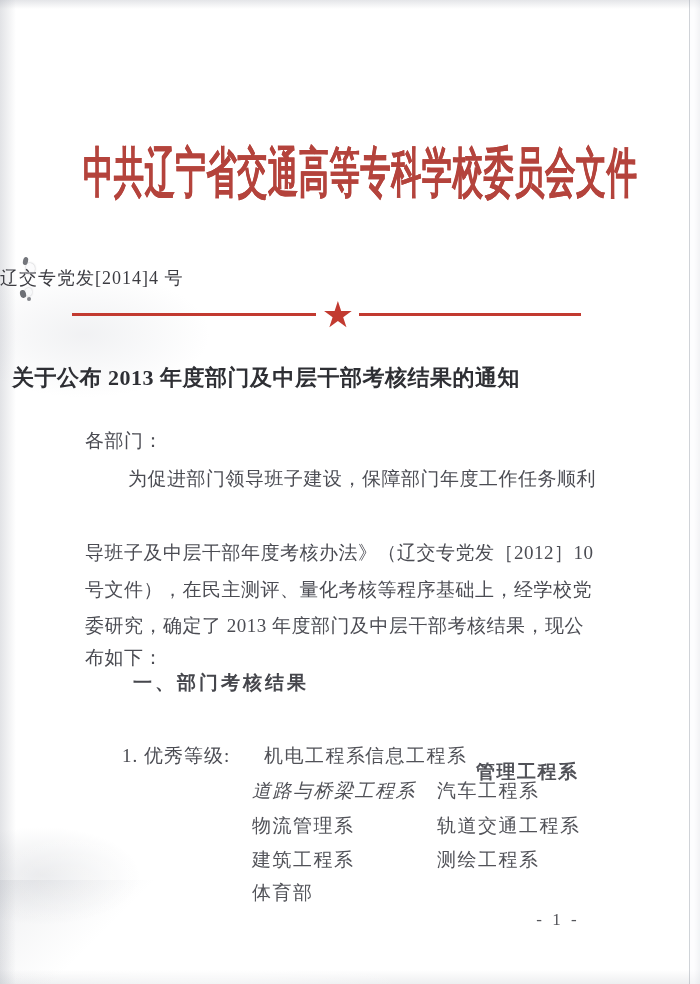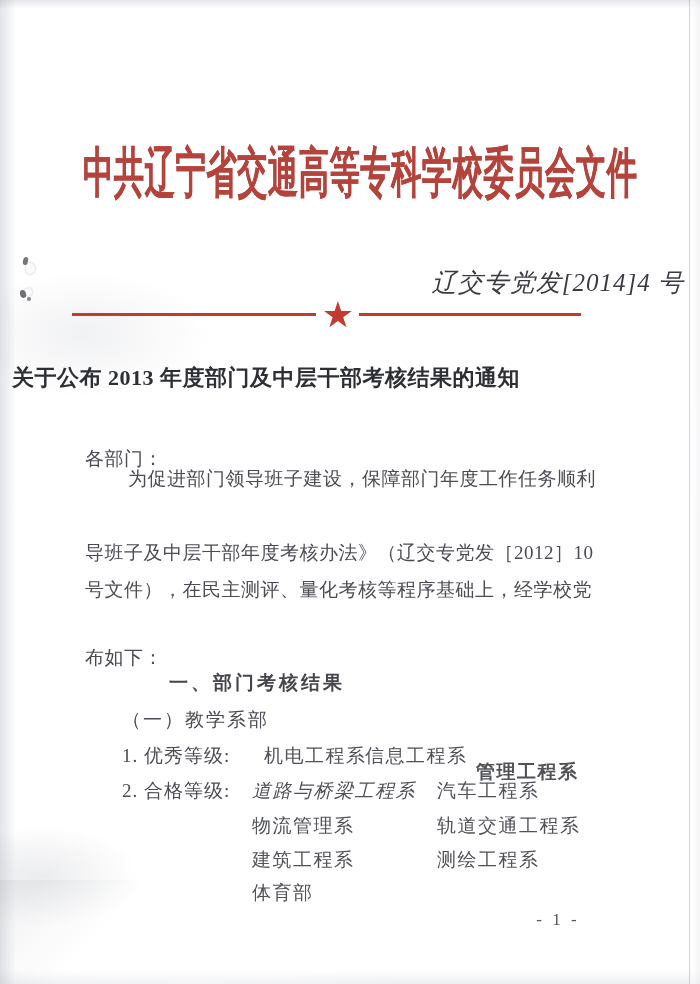--- a/index.html
+++ b/index.html
@@ -46,41 +46,41 @@
   
   .org-title {
     position:absolute; left:83px; top:144px; white-space:nowrap;
     font-size:54px; line-height:1.08; font-weight:bold;
     color:var(--header-red, #b4433c);
     transform:scaleX(0.56); transform-origin:0 0;
     letter-spacing:1px;
     text-shadow:0.5px 0 0 var(--header-red, #b4433c);
   }
   .doc-number {
-    position:absolute; left:0; width:684px; top:266px; text-align:right;
-    font-size:25px; color:#3b3b41; letter-spacing:1px;font-style:italic;
+    position:absolute; left:0; width:684px; top:266px; text-align:left;
+    font-size:18px; color:#3b3b41; letter-spacing:1px;
   }
   .rule-left  { position:absolute; left:72px;  top:313px; width:244px; height:3px; background:var(--rule-red, #c23a30); }
   .rule-right { position:absolute; left:359px; top:313px; width:222px; height:3px; background:var(--rule-red, #c23a30); }
   .star {
     position:absolute; left:319px; top:295px; width:38px; height:40px;
     font-size:36px; line-height:40px; text-align:center;
     color:var(--rule-red, #c23a30); font-family:"DejaVu Sans",sans-serif;
   }
   .doc-title {
     position:absolute; left:0; width:690px; top:351px; margin:12px; 
     font-size:22px; font-weight:bold; color:#2e2f34; letter-spacing:0.5px;
   }
 
   
   .bodyline {
     position:absolute; white-space:nowrap;
     font-size:19px; color:var(--body-text, #4b4c53); letter-spacing:0.5px;
   }
-  .heading1 { font-weight:bold; color:#45464c; letter-spacing:3px;margin-left:36px; }
+  .heading1 { font-weight:bold; color:#45464c; letter-spacing:3px; }
   .heading2 { letter-spacing:2px; }
   .listlab  { letter-spacing:1px; }
   .listitem { position:absolute; white-space:nowrap; font-size:19px; color:#515258; letter-spacing:1.5px; }
   .page-number {
     position:absolute; left:518px; top:910px; width:80px; text-align:center;
     font-size:17px; color:#55565b; letter-spacing:3px;
   }
 </style>
 </head>
 <body>
@@ -103,35 +103,34 @@
   <div class="org-title">中共辽宁省交通高等专科学校委员会文件</div>
 
   <div class="doc-number">辽交专党发[2014]4 号</div>
 
   <div class="rule-left"></div>
   <div class="star">★</div>
   <div class="rule-right"></div>
 
   <h1 class="doc-title">关于公布 2013 年度部门及中层干部考核结果的通知</h1>
 
-  <div class="bodyline" style="left:85px;  top:428px;margin-top:18px;">各部门：</div>
+  <div class="bodyline" style="left:85px;  top:428px;">各部门：</div>
   <div class="bodyline" style="left:128px; top:466px;">为促进部门领导班子建设，保障部门年度工作任务顺利</div>
   <div class="bodyline" style="left:85px;  top:540px;">导班子及中层干部年度考核办法》（辽交专党发［2012］10</div>
   <div class="bodyline" style="left:85px;  top:577px;">号文件），在民主测评、量化考核等程序基础上，经学校党</div>
+  <div class="bodyline" style="left:85px;  top:613px;">委研究，确定了 2013 年度部门及中层干部考核结果，现公</div>
   <div class="bodyline" style="left:85px;  top:645px;">布如下：</div>
 
   <div class="bodyline heading1" style="left:133px; top:670px;">一、部门考核结果</div>
-  <div class="bodyline heading2" style="left:122px; top:707px;">（一）教学系部</div>
 
   <div class="bodyline listlab" style="left:122px; top:743px;">1. 优秀等级:</div>
   <div class="listitem" style="left:252px; top:743px;margin-left:12px;">机电工程系</div>
   <div class="listitem" style="left:365px; top:743px;">信息工程系</div>
   <div class="listitem" style="left:476px; top:759px;font-weight:bold;">管理工程系</div>
 
-  <div class="bodyline listlab" style="left:122px; top:778px;">2. 合格等级:</div>
   <div class="listitem" style="left:252px; top:778px;font-style:italic;">道路与桥梁工程系</div>
   <div class="listitem" style="left:437px; top:778px;">汽车工程系</div>
 
   <div class="listitem" style="left:252px; top:813px;">物流管理系</div>
   <div class="listitem" style="left:437px; top:813px;">轨道交通工程系</div>
 
   <div class="listitem" style="left:252px; top:847px;font-family:Liberation Mono, monospace;">建筑工程系</div>
   <div class="listitem" style="left:437px; top:847px;">测绘工程系</div>
 
   <div class="listitem" style="left:252px; top:880px;">体育部</div>

